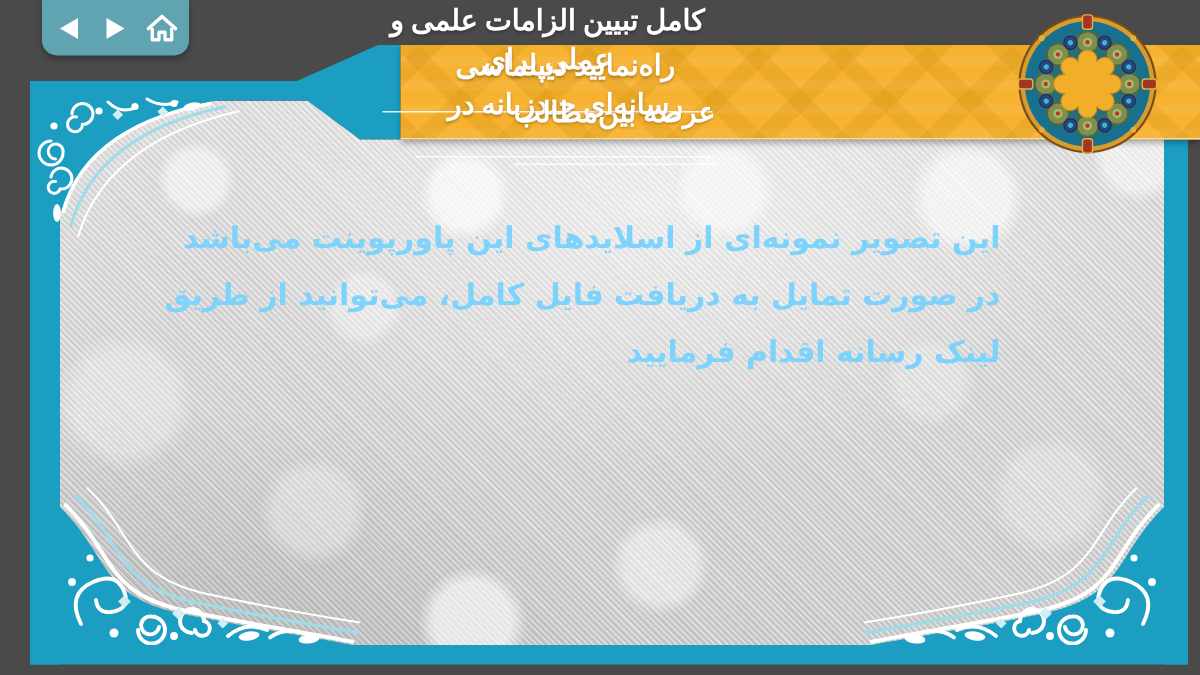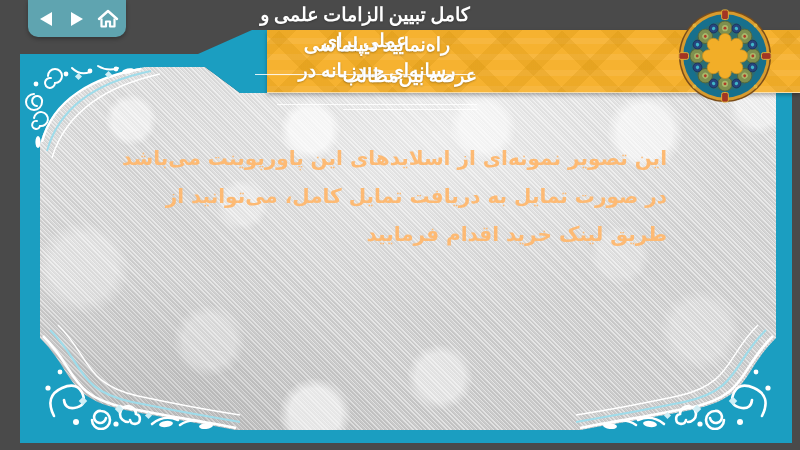--- a/index.html
+++ b/index.html
@@ -51,21 +51,21 @@
     text-shadow:0 1px 2px rgba(0,0,0,0.25);
   }
   .title-line span{display:inline-block;border-bottom:1px solid rgba(255,255,255,0.85);padding-bottom:20px;font-family:Liberation Serif, serif;}
   .t1{left:255px;top:2px;width:440px;height:28px;}
   .t2{left:277px;top:32px;width:400px;height:28px;}
   .t3{left:277px;top:63px;width:400px;height:28px;}
 
   .body-text{
     right:133px;top:139px;width:560px;height:120px;
     direction:rtl;text-align:right;
-    color:#fdba74;font-weight:bold;font-size:20px;line-height:38px;
+    color:#7dd3fc;font-weight:bold;font-size:20px;line-height:38px;
   }
   .body-text div{position:static;}
 
   
   .navbar{
     left:28px;top:0;width:98px;height:37px;
     background:#5fa4b0;border-radius:0 0 10px 10px;
     box-shadow:0 2px 4px rgba(0,0,0,0.3);
     display:flex;align-items:center;justify-content:space-evenly;
   }
@@ -311,16 +311,16 @@
     <div class="nav-btn">
       <svg width="22" height="20" viewBox="0 0 22 20">
         <path d="M2,10 L11,2 L20,10" fill="none" stroke="#ffffff" stroke-width="2.4" stroke-linecap="round" stroke-linejoin="round"></path>
         <path d="M4.5,9.5 V17.5 H9 V12.5 H13 V17.5 H17.5 V9.5" fill="none" stroke="#ffffff" stroke-width="2.2" stroke-linejoin="round"></path>
       </svg>
     </div>
   </div>
 
   <div class="body-text">
     <div>این تصویر نمونه‌ای از اسلایدهای این پاورپوینت می‌باشد</div>
-    <div>در صورت تمایل به دریافت تمایل کامل، می‌توانید از طریق لینک خرید اقدام فرمایید</div>
+    <div>در صورت تمایل به دریافت فایل کامل، می‌توانید از طریق لینک رسانه اقدام فرمایید</div>
   </div>
 
 </div>
 
 </body></html>

